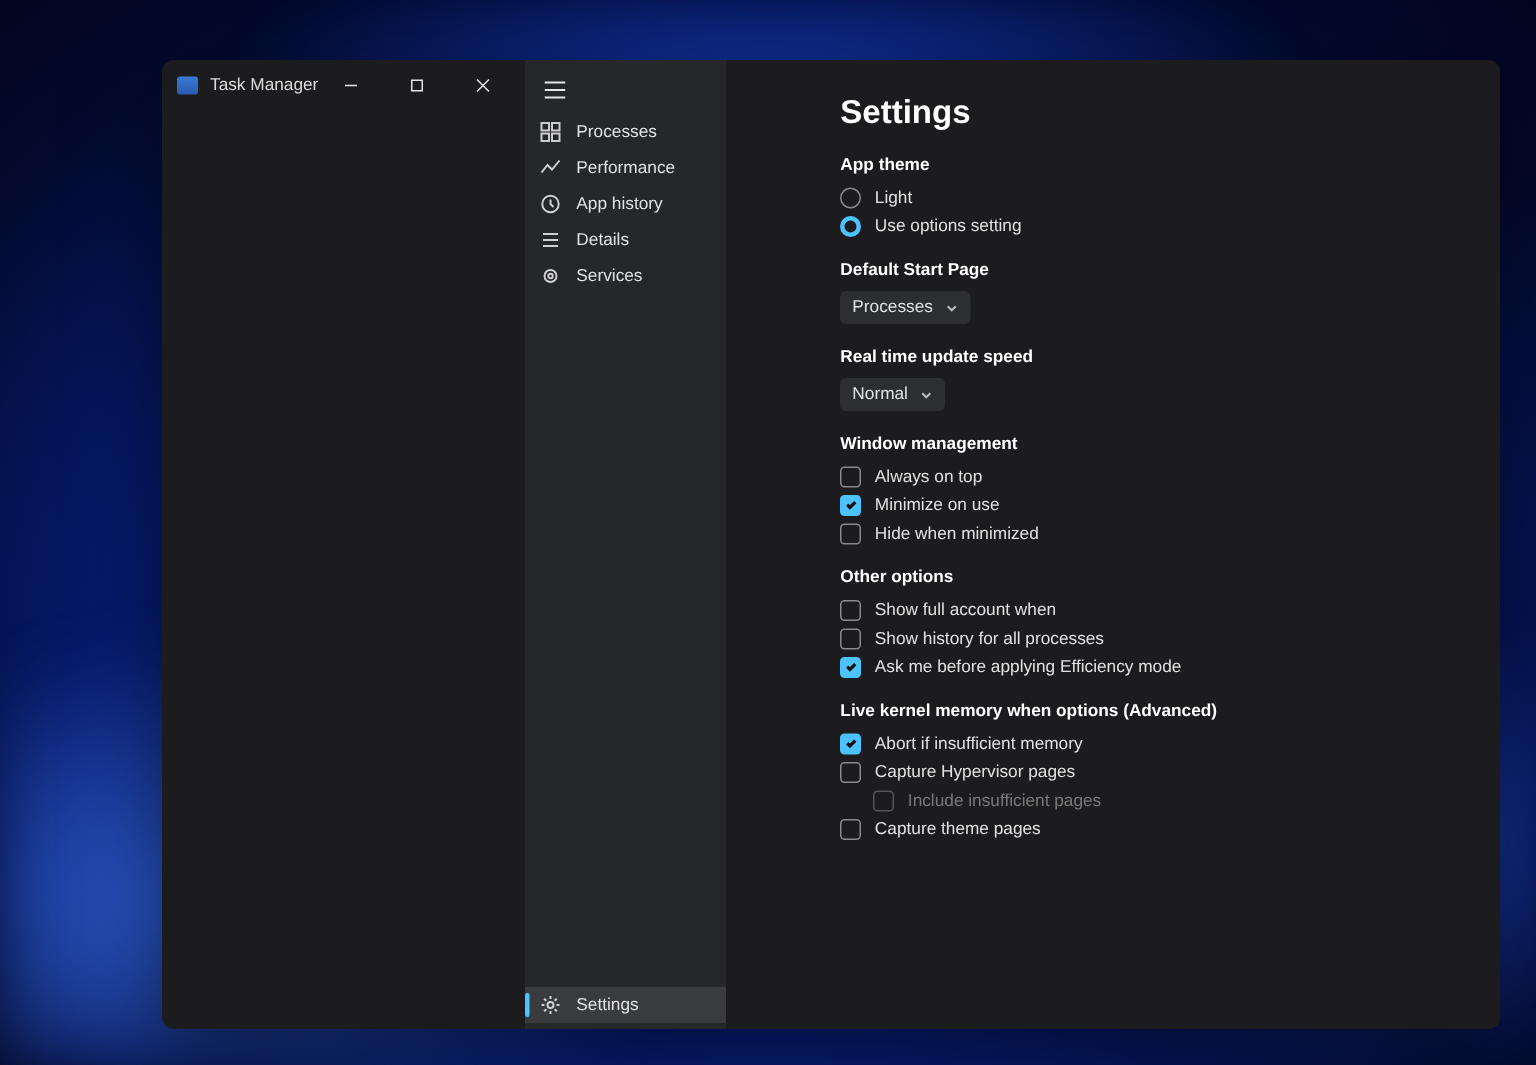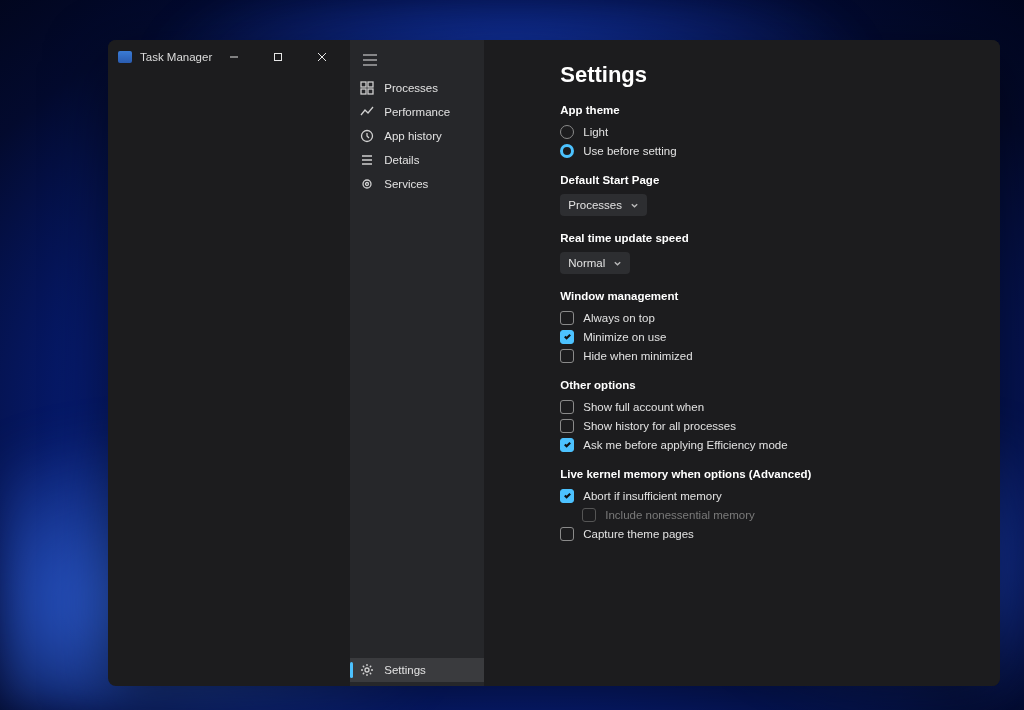--- a/index.html
+++ b/index.html
@@ -274,21 +274,21 @@
     <div class="content">
       <h1 class="page-title">Settings</h1>
 
       <div class="section-label">App theme</div>
       <div class="radio-row">
         <div class="radio"></div>
         <span>Light</span>
       </div>
       <div class="radio-row">
         <div class="radio selected"></div>
-        <span>Use before setting</span>
+        <span>Use options setting</span>
       </div>
 
       <div class="section-label">Default Start Page</div>
       <div class="dropdown">
         <span>Processes</span>
         <svg viewBox="0 0 10 10">
             <polyline points="2,3.5 5,6.5 8,3.5"></polyline>
           </svg>
       </div>
 
@@ -338,23 +338,27 @@
 
       <div class="section-label">Live kernel memory when options (Advanced)</div>
       <div class="check-row">
         <div class="checkbox checked">
             <svg viewBox="0 0 10 10">
               <polyline points="2,5 4,7 8,3"></polyline>
             </svg>
           </div>
         <span>Abort if insufficient memory</span>
       </div>
+      <div class="check-row">
+        <div class="checkbox"></div>
+        <span>Capture Hypervisor pages</span>
+      </div>
       <div class="check-row indented">
         <div class="checkbox"></div>
-        <span>Include nonessential memory</span>
+        <span>Include insufficient pages</span>
       </div>
       <div class="check-row">
         <div class="checkbox"></div>
         <span>Capture theme pages</span>
       </div>
     </div>
   </div>
 </div>
 
 </body></html>

